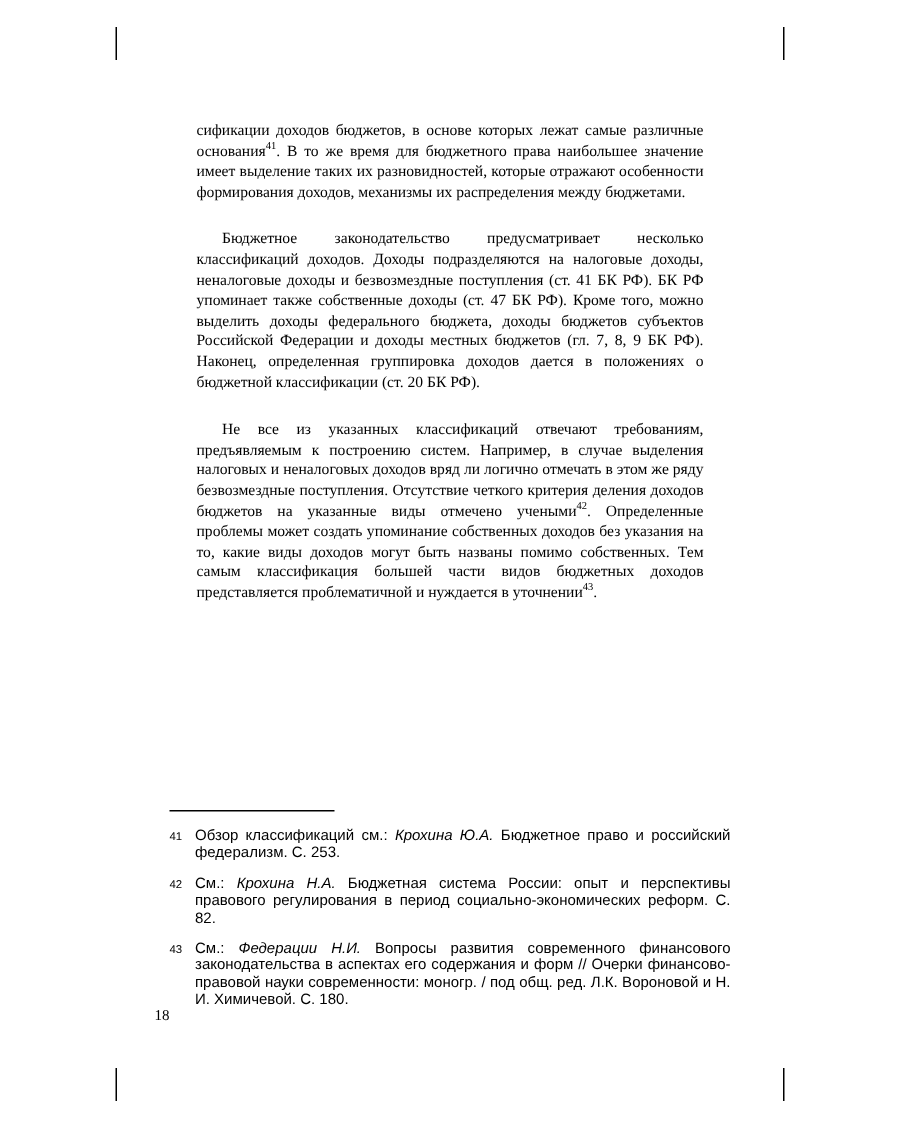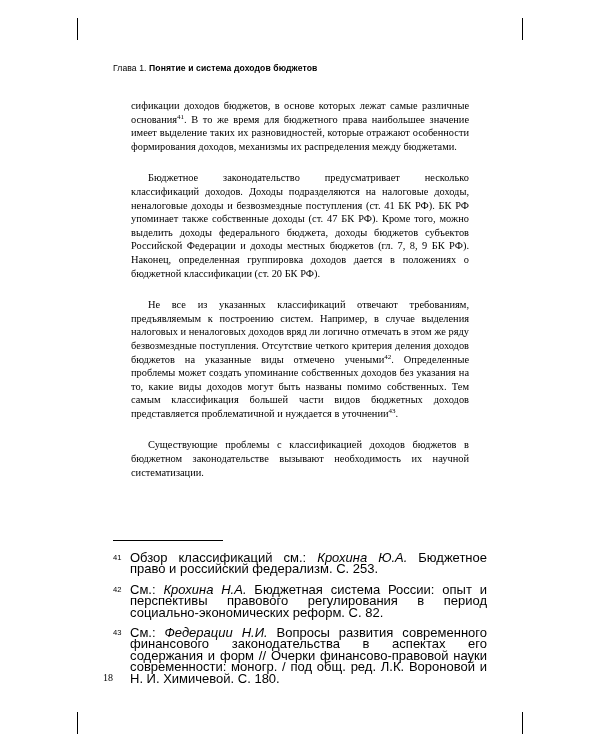--- a/index.html
+++ b/index.html
@@ -100,21 +100,21 @@
     margin-bottom: 9px;
   }
   .footnote .fn-num {
     width: 17px;
     flex: 0 0 17px;
     font-size: 7.6px;
     line-height: 11.4px;
   }
   .footnote .fn-text {
     flex: 1;
-    font-size: 13px;
+    font-size: 10px;
     line-height: 11.4px;
     text-align: justify;
   }
   .footnote .fn-text i {
     font-style: italic;
   }
 
   .folio {
     position: absolute;
     left: 103px;
@@ -129,30 +129,25 @@
 
 <div class="page">
 
   <div class="crop-mark cm-v" style="left:77px; top:18px;"></div>
   <div class="crop-mark cm-v" style="left:522px; top:18px;"></div>
   <div class="crop-mark cm-v" style="left:77px; top:712px;"></div>
   <div class="crop-mark cm-v" style="left:522px; top:712px;"></div>
 
   <div class="content">
 
-    <div class="running-head">
-      <span class="chapter-num">Глава 1.</span>
-      <span class="chapter-title">Понятие и система доходов бюджетов</span>
-    </div>
 
     <div class="body-text" id="body-text">
         <p class="first">сификации доходов бюджетов, в основе которых лежат самые различные основания<sup class="fn">41</sup>. В то же время для бюджетного права наибольшее значение имеет выделение таких их разновидностей, которые отражают особенности формирования доходов, механизмы их распределения между бюджетами.</p>
         <p class="">Бюджетное законодательство предусматривает несколько классификаций доходов. Доходы подразделяются на налоговые доходы, неналоговые доходы и безвозмездные поступления (ст. 41 БК РФ). БК РФ упоминает также собственные доходы (ст. 47 БК РФ). Кроме того, можно выделить доходы федерального бюджета, доходы бюджетов субъектов Российской Федерации и доходы местных бюджетов (гл. 7, 8, 9 БК РФ). Наконец, определенная группировка доходов дается в положениях о бюджетной классификации (ст. 20 БК РФ).</p>
         <p class="">Не все из указанных классификаций отвечают требованиям, предъявляемым к построению систем. Например, в случае выделения налоговых и неналоговых доходов вряд ли логично отмечать в этом же ряду безвозмездные поступления. Отсутствие четкого критерия деления доходов бюджетов на указанные виды отмечено учеными<sup class="fn">42</sup>. Определенные проблемы может создать упоминание собственных доходов без указания на то, какие виды доходов могут быть названы помимо собственных. Тем самым классификация большей части видов бюджетных доходов представляется проблематичной и нуждается в уточнении<sup class="fn">43</sup>.</p>
-        <p class="">Существующие проблемы с классификацией доходов бюджетов в бюджетном законодательстве вызывают необходимость их научной систематизации.</p>
       </div>
 
   </div>
 
   <div class="footnote-rule"></div>
 
   <div class="footnotes" id="footnotes">
       <div class="footnote">
         <div class="fn-num">41</div>
         <div class="fn-text">Обзор классификаций см.: <i>Крохина Ю.А.</i> Бюджетное право и российский федерализм. С. 253.</div>

